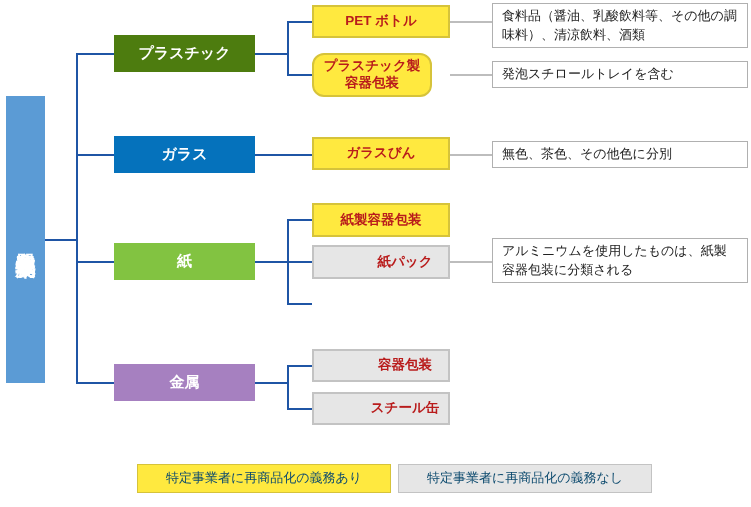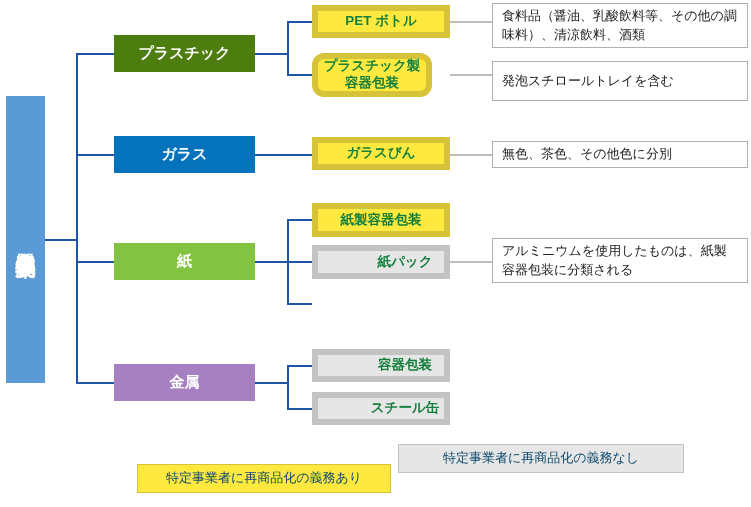--- a/index.html
+++ b/index.html
@@ -49,22 +49,22 @@
   }
   .cat-plastic { background: #4d7c0f; }
   .cat-glass   { background: #0572BC; }
   .cat-paper   { background: #82C341; }
   .cat-metal   { background: #A680C0; }
 
   
   .item {
     font-weight: bold;
     font-size: 13.5px;
-    color: #15803d;
-    border: 6px solid #000000;
+    color: #b91c1c;
+    border: 2px solid #000000;
   }
   .item-yellow { background: #FFE93F; border-color: #d6c33a; }
   .item-gray   { background: #E6E6E6; border-color: #c3c3c3; padding-left: 48px; }
 
   
   .note {
     background: #ffffff;
     border: 1px solid #b0b0b0;
     font-size: 13px;
     color: #222222;
@@ -150,23 +150,23 @@
 
   <div class="box item item-gray" style="left:312px; top:245px; width:138px; height:34px;">紙パック</div>
 
 
   <div class="box item item-gray" style="left:312px; top:349px; width:138px; height:33px;">容器包装</div>
 
   <div class="box item item-gray" style="left:312px; top:392px; width:138px; height:33px;">スチール缶</div>
 
   <div class="box note" style="left:492px; top:3px; width:256px; height:45px;">食料品（醤油、乳酸飲料等、その他の調味料）、清涼飲料、酒類</div>
 
-  <div class="box note" style="left:492px; top:61px; width:256px; height:40px;">発泡スチロールトレイを含む</div>
+  <div class="box note" style="left:492px; top:61px; width:256px; height:27px;">発泡スチロールトレイを含む</div>
 
   <div class="box note" style="left:492px; top:141px; width:256px; height:27px;">無色、茶色、その他色に分別</div>
 
   <div class="box note" style="left:492px; top:238px; width:256px; height:45px;">アルミニウムを使用したものは、紙製容器包装に分類される</div>
 
   <div class="box legend legend-yellow" style="left:137px; top:464px; width:254px; height:29px;">特定事業者に再商品化の義務あり</div>
 
-  <div class="box legend legend-gray" style="left:398px; top:444px; width:286px; height:29px;">特定事業者に再商品化の義務なし</div>
+  <div class="box legend legend-gray" style="left:398px; top:464px; width:254px; height:29px;">特定事業者に再商品化の義務なし</div>
 
 </div>
 
 </body></html>

